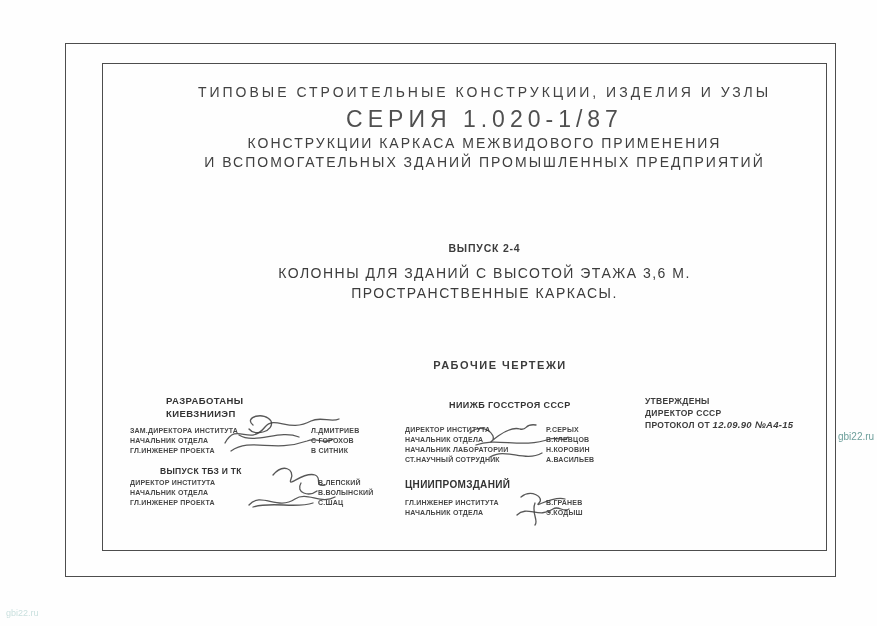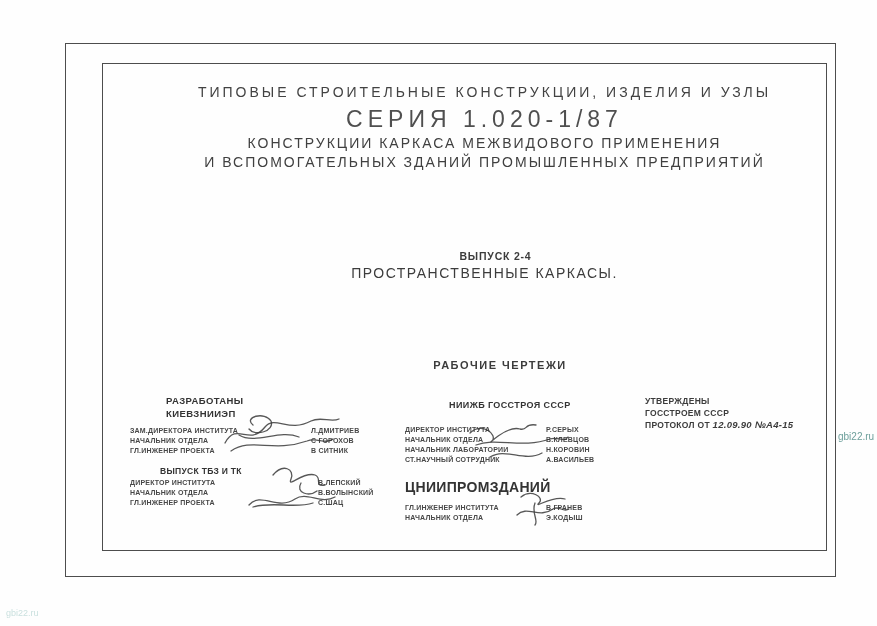--- a/index.html
+++ b/index.html
@@ -10,21 +10,21 @@
   }
   .frame { position:absolute; border:1.5px solid #4d4d4d; background:transparent; }
   .frame-outer { left:65px; top:43px; width:771px; height:534px; }
   .frame-inner { left:102px; top:63px; width:725px; height:488px; }
 
   .center-band { position:absolute; left:102px; width:765px; text-align:center; }
 
   .t-top { top:84px; font-size:14px; letter-spacing:3px; color:#424242; font-weight:500; }
   .t-series { top:106px; font-size:23px; letter-spacing:5px; color:#4f4f4f; font-weight:400; }
   .t-desc { top:134px; font-size:14px; letter-spacing:2px; line-height:19px; color:#404040; font-weight:500; }
-  .t-issue { top:250px; font-size:10.5px; letter-spacing:.8px; font-weight:700; color:#3c3c3c;margin-left:11px; }
+  .t-issue { top:242px; font-size:10.5px; letter-spacing:.8px; font-weight:700; color:#3c3c3c; }
   .t-subject { top:263px; font-size:14px; letter-spacing:1.5px; line-height:20px; color:#3c3c3c; font-weight:500; }
   .t-doctype { top:359px; font-size:11px; letter-spacing:1.5px; font-weight:700; color:#3c3c3c;padding-left:31px; }
 
   .block { position:absolute; }
   .h1 { font-size:9.5px; font-weight:700; letter-spacing:.4px; line-height:13px; color:#333; }
   .h2 { font-size:8.5px; font-weight:700; letter-spacing:.3px; color:#333; }
   .rows { margin-top:7px; }
   .sig-row { position:relative; height:10px; }
   .lbl { position:absolute; left:0; top:0; font-size:7px; font-weight:700; letter-spacing:.2px; color:#474747; white-space:nowrap; }
   .nm  { position:absolute; top:0; font-size:7px; font-weight:700; letter-spacing:.2px; color:#474747; white-space:nowrap; }
@@ -54,20 +54,21 @@
   <div class="center-band t-series">СЕРИЯ 1.020-1/87</div>
 
   <div class="center-band t-desc">
     <div>КОНСТРУКЦИИ КАРКАСА МЕЖВИДОВОГО ПРИМЕНЕНИЯ</div>
     <div>И ВСПОМОГАТЕЛЬНЫХ ЗДАНИЙ ПРОМЫШЛЕННЫХ ПРЕДПРИЯТИЙ</div>
   </div>
 
   <div class="center-band t-issue">ВЫПУСК 2-4</div>
 
   <div class="center-band t-subject">
+    <div>КОЛОННЫ ДЛЯ ЗДАНИЙ С ВЫСОТОЙ ЭТАЖА 3,6 М.</div>
     <div>ПРОСТРАНСТВЕННЫЕ КАРКАСЫ.</div>
   </div>
 
   <div class="center-band t-doctype">РАБОЧИЕ ЧЕРТЕЖИ</div>
 
   <div class="block col-left" style="left:130px; top:394px; width:260px;">
     <div class="h1" style="margin-left:36px;">РАЗРАБОТАНЫ</div>
     <div class="h1" style="margin-left:36px;">КИЕВЗНИИЭП</div>
     <div class="rows org1">
       <div class="sig-row">
@@ -113,36 +114,36 @@
       </div>
       <div class="sig-row">
         <span class="lbl">НАЧАЛЬНИК ЛАБОРАТОРИИ</span>
         <span class="nm">Н.КОРОВИН</span>
       </div>
       <div class="sig-row">
         <span class="lbl">СТ.НАУЧНЫЙ СОТРУДНИК</span>
         <span class="nm">А.ВАСИЛЬЕВ</span>
       </div>
     </div>
-    <div class="h2" style="margin-top:13px; font-size:14px;">ЦНИИПРОМЗДАНИЙ</div>
+    <div class="h2" style="margin-top:13px; font-size:10px;">ЦНИИПРОМЗДАНИЙ</div>
     <div class="rows org2" style="margin-top:9px;">
       <div class="sig-row">
         <span class="lbl">ГЛ.ИНЖЕНЕР ИНСТИТУТА</span>
         <span class="nm">В.ГРАНЕВ</span>
       </div>
       <div class="sig-row">
         <span class="lbl">НАЧАЛЬНИК ОТДЕЛА</span>
         <span class="nm">Э.КОДЫШ</span>
       </div>
     </div>
   </div>
 
   <div class="block" style="left:645px; top:396px; width:190px;">
     <div class="approved-line">УТВЕРЖДЕНЫ</div>
-    <div class="approved-line">ГОССТРОЕМ СССР</div>
+    <div class="approved-line">ДИРЕКТОР СССР</div>
     <div class="approved-line">
       <span>ПРОТОКОЛ ОТ</span>
       <span class="protocol-value">12.09.90 №А4-15</span>
     </div>
   </div>
 
   <svg class="sig-svg" style="left:215px; top:411px;" width="130" height="46" viewBox="0 0 130 46">
     <path d="M10 32 C 22 10, 34 36, 50 16 C 60 4, 74 22, 96 10 C 106 5, 116 12, 124 8"></path>
     <path d="M38 14 C 28 6, 50 0, 56 10 C 60 20, 40 26, 34 18"></path>
     <path d="M16 40 C 36 26, 58 42, 92 30 C 102 26, 110 34, 118 28"></path>

